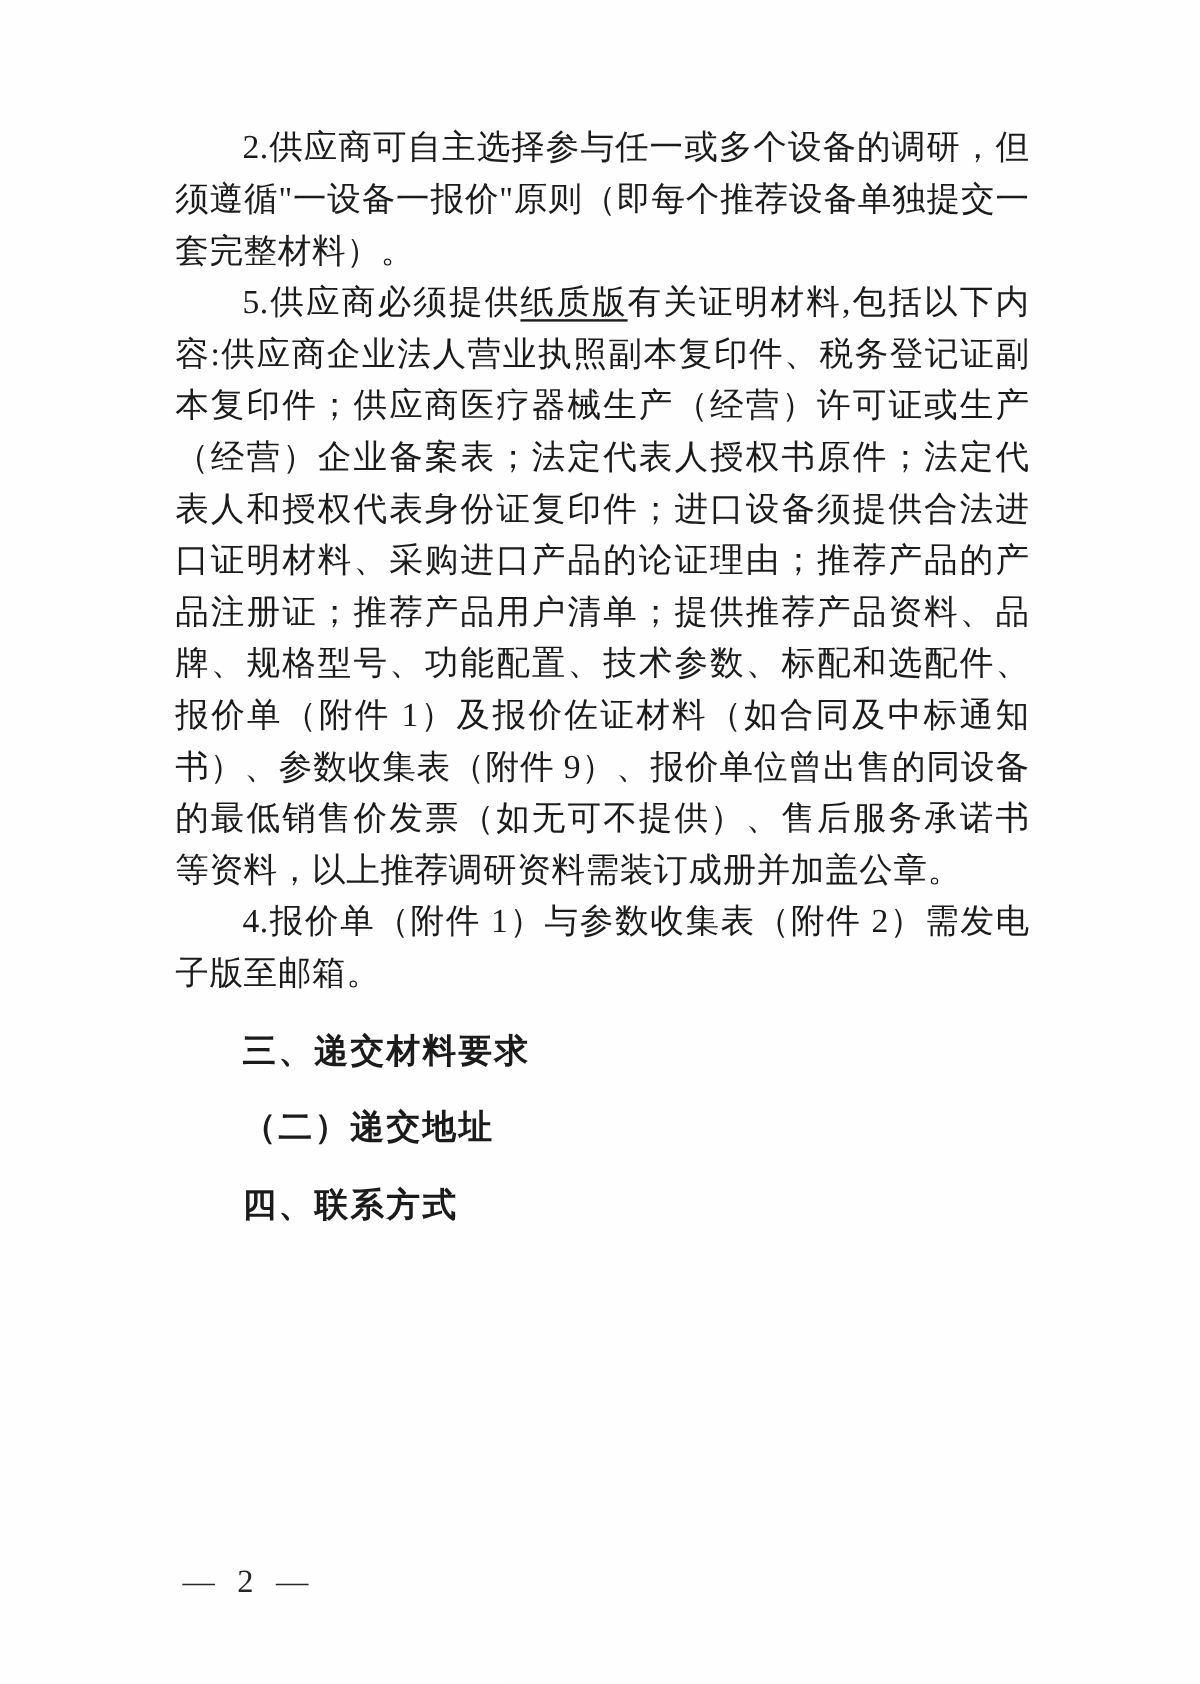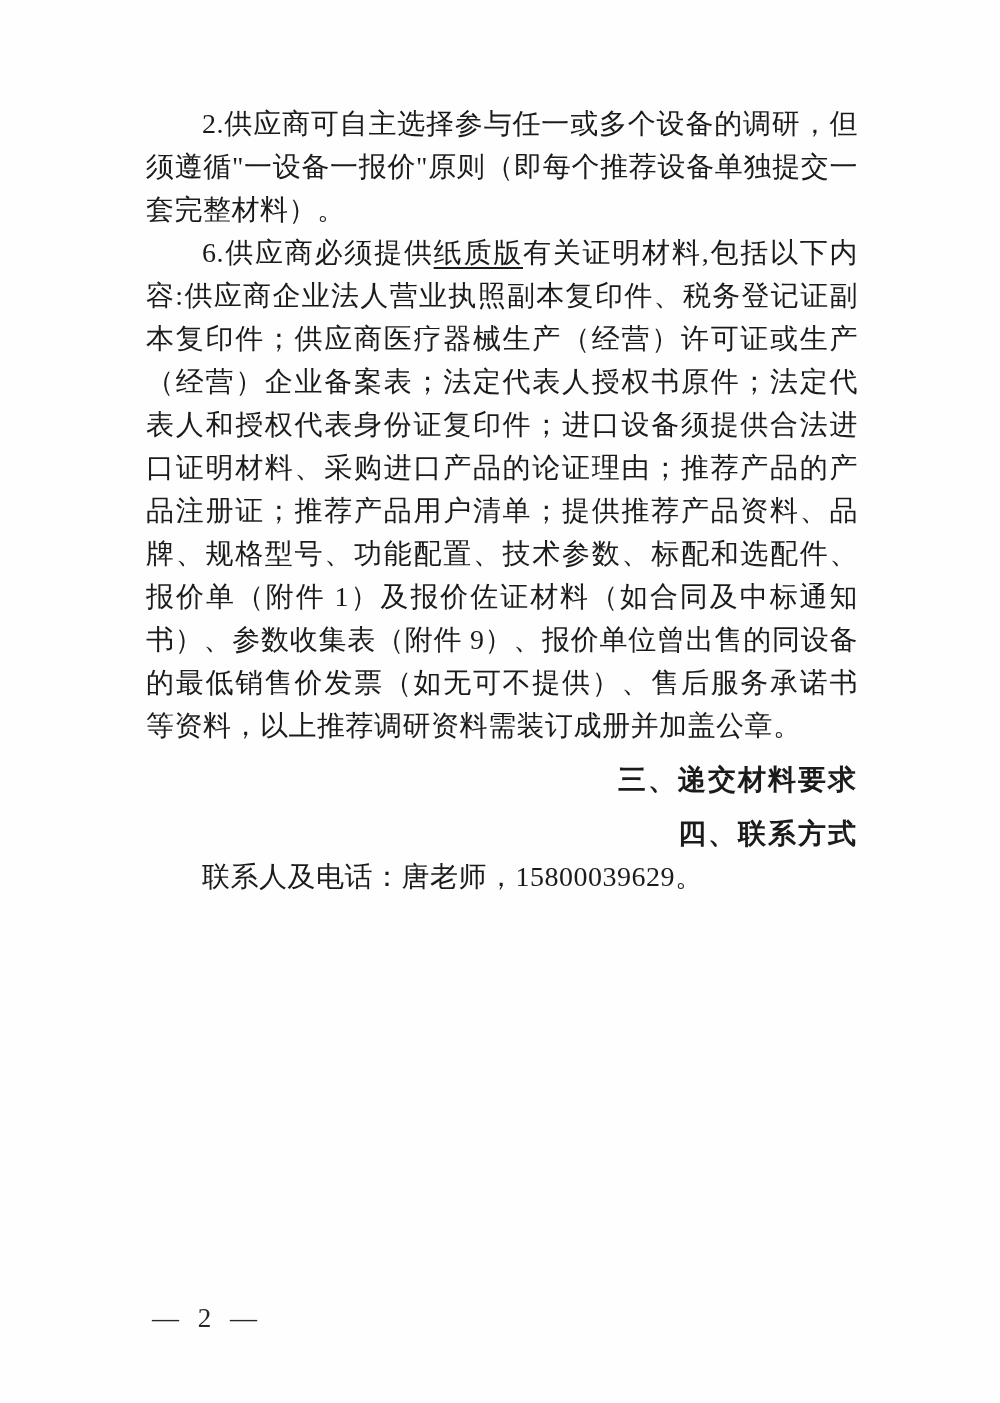--- a/index.html
+++ b/index.html
@@ -44,21 +44,21 @@
   .heading.section {
     font-family: "Liberation Sans", "DejaVu Sans", sans-serif;
     letter-spacing: 2px;
   }
 
   .heading.sub {
     font-family: "Liberation Serif", "DejaVu Serif", serif;
     letter-spacing: 2px;
   }
 
-  .mt { margin-top: 11px; text-align: right; }
+  .mt { margin-top: 21px; }
 
   .underline {
     text-decoration: underline;
     text-underline-offset: 5px;
     text-decoration-thickness: 2px;
   }
 
   .page-footer {
     position: absolute;
     left: 152px;
@@ -72,30 +72,31 @@
 </style>
 </head>
 <body>
 
 <div class="page">
 
   <div class="doc-body">
 
     <p class="para">2.供应商可自主选择参与任一或多个设备的调研，但须遵循"一设备一报价"原则（即每个推荐设备单独提交一套完整材料）。</p>
 
-    <p class="para"><span>6.供应商必须提供</span><span class="underline">纸质版</span><span>有关证明材料,包括以下内容:供应商企业法人营业执照副本复印件、税务登记证副本复印件；供应商医疗器械生产（经营）许可证或生产（经营）企业备案表；法定代表人授权书原件；法定代表人和授权代表身份证复印件；进口设备须提供合法进口证明材料、采购进口产品的论证理由；推荐产品的产品注册证；推荐产品用户清单；提供推荐产品资料、品牌、规格型号、功能配置、技术参数、标配和选配件、报价单（附件 1）及报价佐证材料（如合同及中标通知书）、参数收集表（附件 9）、报价单位曾出售的同设备的最低销售价发票（如无可不提供）、售后服务承诺书等资料，以上推荐调研资料需装订成册并加盖公章。</span></p>
+    <p class="para"><span>5.供应商必须提供</span><span class="underline">纸质版</span><span>有关证明材料,包括以下内容:供应商企业法人营业执照副本复印件、税务登记证副本复印件；供应商医疗器械生产（经营）许可证或生产（经营）企业备案表；法定代表人授权书原件；法定代表人和授权代表身份证复印件；进口设备须提供合法进口证明材料、采购进口产品的论证理由；推荐产品的产品注册证；推荐产品用户清单；提供推荐产品资料、品牌、规格型号、功能配置、技术参数、标配和选配件、报价单（附件 1）及报价佐证材料（如合同及中标通知书）、参数收集表（附件 9）、报价单位曾出售的同设备的最低销售价发票（如无可不提供）、售后服务承诺书等资料，以上推荐调研资料需装订成册并加盖公章。</span></p>
 
+    <p class="para">4.报价单（附件 1）与参数收集表（附件 2）需发电子版至邮箱。</p>
 
     <h2 class="heading section mt">三、递交材料要求</h2>
 
 
 
+    <h3 class="heading sub mt">（二）递交地址</h3>
 
 
     <h2 class="heading section mt">四、联系方式</h2>
 
-    <p class="para">联系人及电话：唐老师，15800039629。</p>
 
   </div>
 
   <div class="page-footer">— 2 —</div>
 
 </div>
 
 </body></html>

